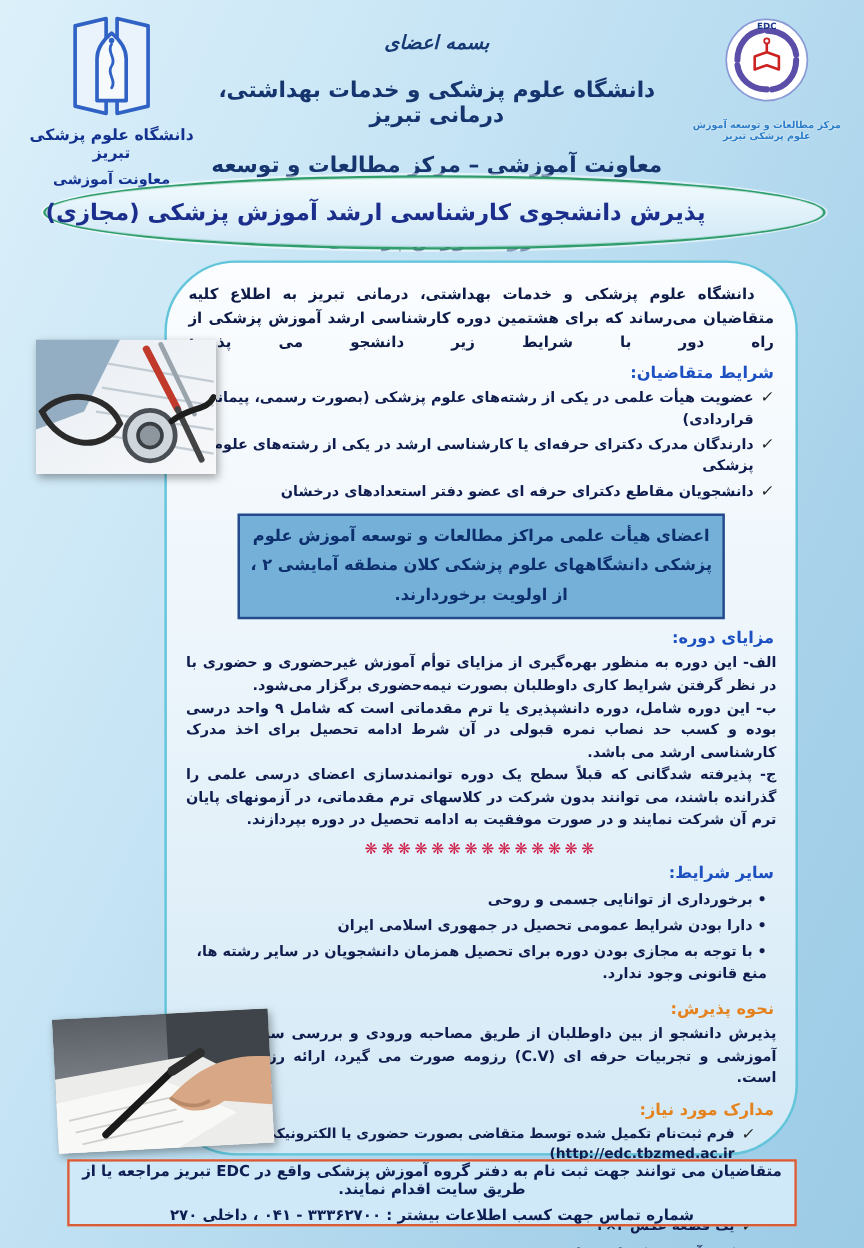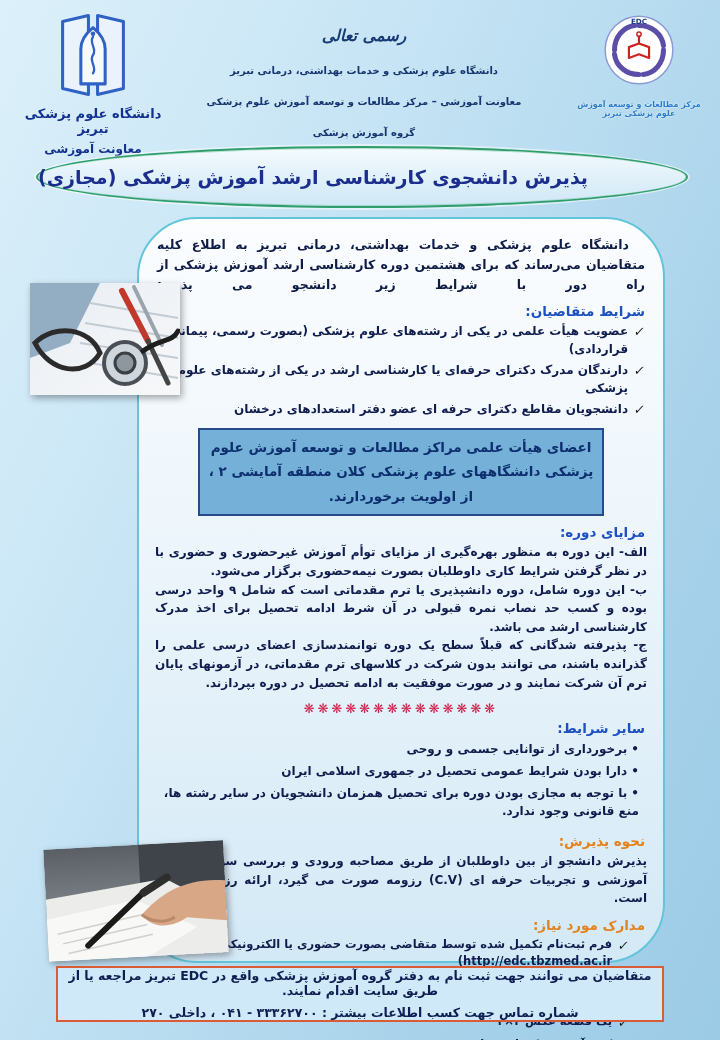--- a/index.html
+++ b/index.html
@@ -8,21 +8,21 @@
     font-family:"DejaVu Sans",sans-serif;font-weight:bold;
     background:linear-gradient(115deg,#dcf0fa 0%,#c4e3f4 38%,#a8d2ea 75%,#9ccbe6 100%);
   }
   
   .uni-logo{position:absolute;top:10px;left:20px;width:146px;text-align:center;}
   .uni-emblem svg{width:76px;height:90px;}
   .uni-name{font-size:13px;color:#13318f;margin-top:2px;}
   .uni-sub{font-size:12px;color:#13318f;margin-top:6px;}
   .center-head{position:absolute;top:26px;left:168px;width:392px;text-align:center;direction:rtl;}
   .bismillah{font-size:16px;color:#173a75;font-style:italic;margin-bottom:16px;}
-  .org-line{font-size:10px;color:#16346e;margin-top:20px;}
+  .org-line{font-size:18px;color:#16346e;margin-top:20px;}
   .edc-logo{position:absolute;top:14px;right:18px;width:126px;text-align:center;}
   .edc-circle svg{width:72px;height:72px;}
   .edc-caption{font-size:8px;color:#2a7cc9;margin-top:10px;text-shadow:0 0 2px #fff;}
   
   .oval{
     position:absolute;top:146px;left:36px;width:648px;height:58px;
     border:2px solid #2f9e6a;border-radius:50%;
     background:linear-gradient(180deg,#f4fbfe 0%,#d9edf8 70%,#cfe8f5 100%);
     box-shadow:0 0 0 2px rgba(255,255,255,.5), inset 0 0 0 1px rgba(47,158,106,.25);
     display:flex;align-items:center;justify-content:flex-start;
@@ -75,21 +75,21 @@
         <path d="M50 20 C39 29 34 38 34 48 V94 H66 V48 C66 38 61 29 50 20 Z" fill="#f6fafd" stroke="#2f62c4" stroke-width="4" stroke-linejoin="round"></path>
         <path d="M50 32 C44 40 56 48 50 56 C44 64 56 72 50 80" fill="none" stroke="#2f62c4" stroke-width="3" stroke-linecap="round"></path>
         <circle cx="50" cy="28" r="3" fill="#2f62c4"></circle>
       </svg>
     </div>
     <div class="uni-name">دانشگاه علوم پزشکی تبریز</div>
     <div class="uni-sub">معاونت آموزشی</div>
   </div>
 
   <div class="center-head">
-    <div class="bismillah">رسمی تعالی</div>
+    <div class="bismillah">بسمه اعضای</div>
     <div class="org-line">دانشگاه علوم پزشکی و خدمات بهداشتی، درمانی تبریز</div>
     <div class="org-line">معاونت آموزشی – مرکز مطالعات و توسعه آموزش علوم پزشکی</div>
     <div class="org-line">گروه آموزش پزشکی</div>
   </div>
 
   <div class="edc-logo">
     <div class="edc-circle">
       <svg viewBox="0 0 100 100">
         <circle cx="50" cy="50" r="47" fill="#ffffff" stroke="#8a9ad6" stroke-width="2"></circle>
         <g fill="none" stroke="#5b4ea8" stroke-width="7" stroke-linecap="round">

